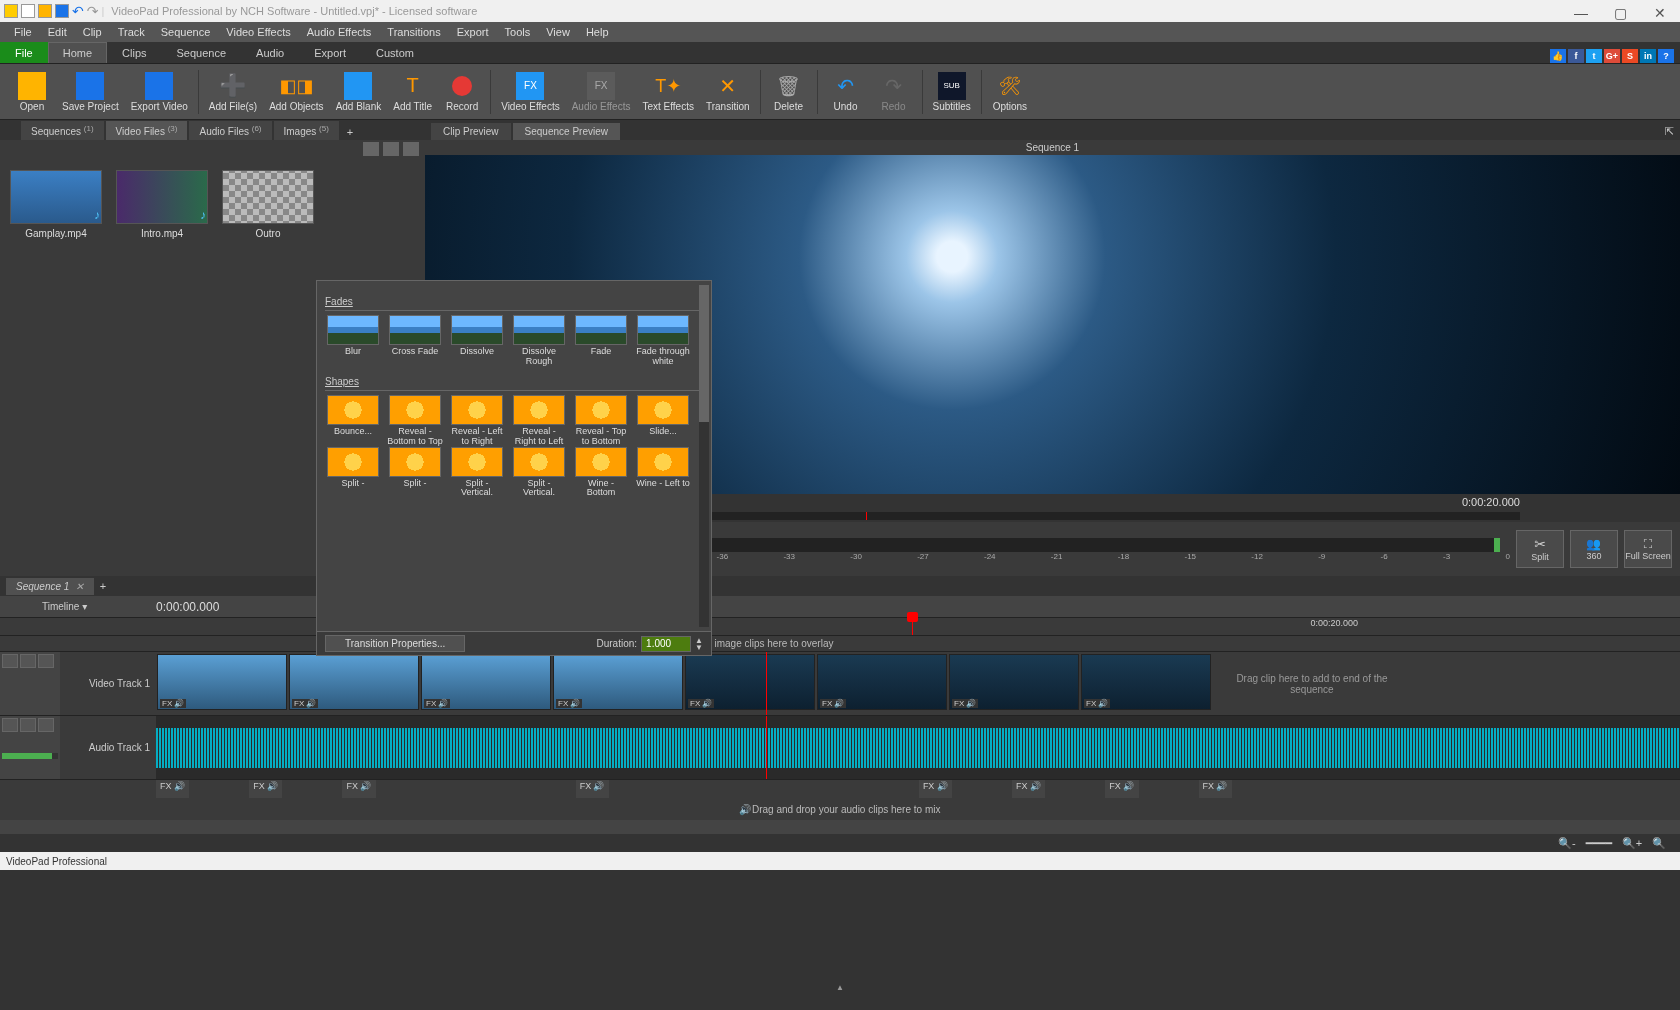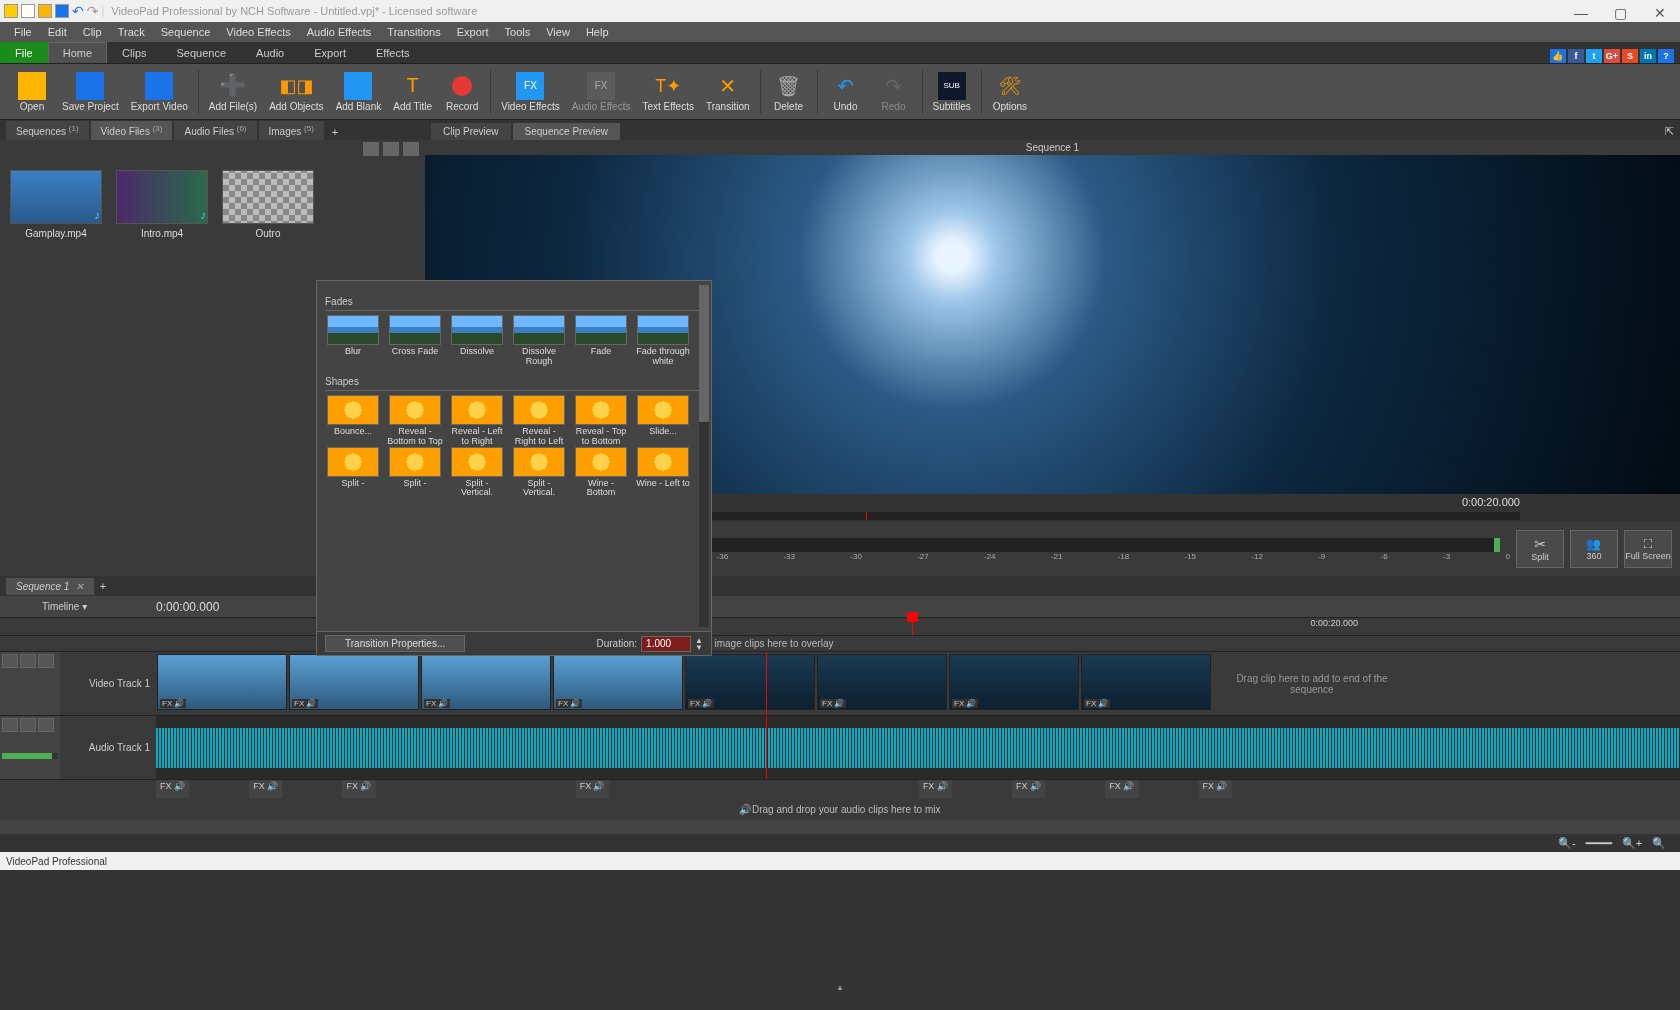--- a/index.html
+++ b/index.html
@@ -25,21 +25,21 @@
 .social-icon { width: 16px; height: 14px; display:inline-flex; align-items:center; justify-content:center; color:#fff; font-size:9px; font-weight:bold; }
 
 
 .toolbar { height: 56px; background: #505050; display: flex; align-items: center; padding: 2px 8px; gap: 0; border-bottom: 1px solid #222; }
 .tool-btn { display: flex; flex-direction: column; align-items: center; justify-content: center; min-width: 48px; padding: 2px 6px; cursor: pointer; }
 .tool-btn .icon { width: 28px; height: 28px; display:flex; align-items:center; justify-content:center; }
 .tool-btn .label { font-size: 10px; color: #ddd; margin-top: 1px; }
 .tool-sep { width: 1px; height: 44px; background: #3a3a3a; margin: 0 4px; }
 
 
-.bin-tabs { height: 20px; background: #333; display: flex; align-items: flex-end; padding-left: 6px; }
+.bin-tabs { height: 20px; background: #333; display: flex; align-items: flex-end; padding-left: 21px; }
 .bin-tab { padding: 3px 10px; background: #444; color: #ccc; font-size: 10px; margin-right: 2px; cursor: pointer; }
 .bin-tab.active { background: #555; }
 .bin-tab sup { font-size: 8px; color: #aaa; }
 .bin-add { padding: 2px 6px; color: #ccc; }
 
 
 .main { display: flex; height: 456px; }
 .bin-panel { width: 425px; background: #3a3a3a; display: flex; flex-direction: column; }
 .bin-toolbar { height: 20px; display: flex; justify-content: flex-end; padding: 2px 6px; gap: 4px; }
 .bin-toolbar .ico { width: 16px; height: 14px; background: #666; }
@@ -86,30 +86,30 @@
 .waveform { flex:1; position:relative; background:#2a2a2a; }
 .wave { position:absolute; top:50%; height:40px; transform:translateY(-50%); background: repeating-linear-gradient(90deg, #00bcd4 0 2px, transparent 2px 3px); opacity:0.9; }
 .mix-track { height: 22px; background: #3a3a3a; display:flex; align-items:center; justify-content:center; font-size:10px; color:#bbb; }
 .scroll-row { height: 14px; background: #444; }
 .status-bar { height: 18px; background: #f0f0f0; color: #333; font-size: 10px; padding: 2px 6px; display:flex; align-items:center; }
 .zoom-icons { margin-left:auto; display:flex; gap:10px; padding-right:6px; }
 
 
 .transition-panel { position: absolute; left: 316px; top: 280px; width: 396px; height: 376px; background: #444; border: 1px solid #666; z-index: 100; display:flex; flex-direction:column; }
 .trans-body { flex:1; overflow:hidden; padding: 6px 8px; }
-.trans-section-title { font-size: 10px; color: #ccc; padding: 3px 0; border-bottom: 1px solid #666; margin: 6px 0 4px 0; }
+.trans-section-title { font-size: 10px; color: #ccc; padding: 3px 0; border-bottom: 1px solid #666; margin: 6px 0 4px 0; text-decoration: underline; }
 .trans-grid { display: flex; flex-wrap: wrap; gap: 6px; }
 .trans-item { width: 56px; display: flex; flex-direction: column; align-items: center; cursor: pointer; }
 .trans-thumb { width: 52px; height: 30px; background: linear-gradient(#6db8ff 0 40%, #3a7fc4 40% 60%, #2a4a2a 60%); border: 1px solid #666; }
 .trans-thumb.sunburst { background: radial-gradient(circle at center, #ffd24a 30%, #ff9f00 30%); }
 .trans-item .tname { font-size: 9px; color: #ddd; text-align: center; margin-top: 2px; line-height: 1.1; max-height: 20px; overflow:hidden; }
 .trans-footer { height: 24px; background: #3a3a3a; display:flex; align-items:center; padding: 0 8px; border-top:1px solid #666; }
 .trans-prop-btn { background:#505050; border:1px solid #666; padding:2px 19px; font-size:10px; color:#ddd; }
 .duration-box { margin-left:auto; display:flex; align-items:center; gap:4px; font-size:10px; }
-.duration-input { width: 50px; height: 16px; background:#7f1d1d; border:1px solid #666; color:#fff; font-size:10px; padding:0 4px; }
+.duration-input { width: 50px; height: 16px; background:#4d7c0f; border:1px solid #666; color:#fff; font-size:10px; padding:0 4px; }
 .scrollbar { position:absolute; right:2px; top:4px; bottom:28px; width:10px; background:#333; }
 .scrollbar-thumb { width:100%; height:40%; background:#666; }
 
 .playhead { position:absolute; top:0; bottom:0; width:1px; background:red; z-index:5; }
 .playhead-marker { position:absolute; top:-6px; left:-5px; width:11px; height:10px; background:red; border-radius:2px; }
 .expand-handle { position:absolute; bottom:18px; left:50%; transform:translateX(-50%); color:#999; font-size:8px; }
 </style>
 </head>
 <body>
 
@@ -146,21 +146,21 @@
   <span class="menu-item">Help</span>
 </div>
 
 <div class="ribbon-tabs">
   <div class="ribbon-tab file">File</div>
   <div class="ribbon-tab active">Home</div>
   <div class="ribbon-tab">Clips</div>
   <div class="ribbon-tab">Sequence</div>
   <div class="ribbon-tab">Audio</div>
   <div class="ribbon-tab">Export</div>
-  <div class="ribbon-tab">Effects</div>
+  <div class="ribbon-tab">Custom</div>
   <div class="social-icons">
     <span class="social-icon" style="background:#1a73e8">👍</span>
     <span class="social-icon" style="background:#3b5998">f</span>
     <span class="social-icon" style="background:#1da1f2">t</span>
     <span class="social-icon" style="background:#dd4b39">G+</span>
     <span class="social-icon" style="background:#eb4924">S</span>
     <span class="social-icon" style="background:#0077b5">in</span>
     <span class="social-icon" style="background:#1a73e8">?</span>
   </div>
 </div>

